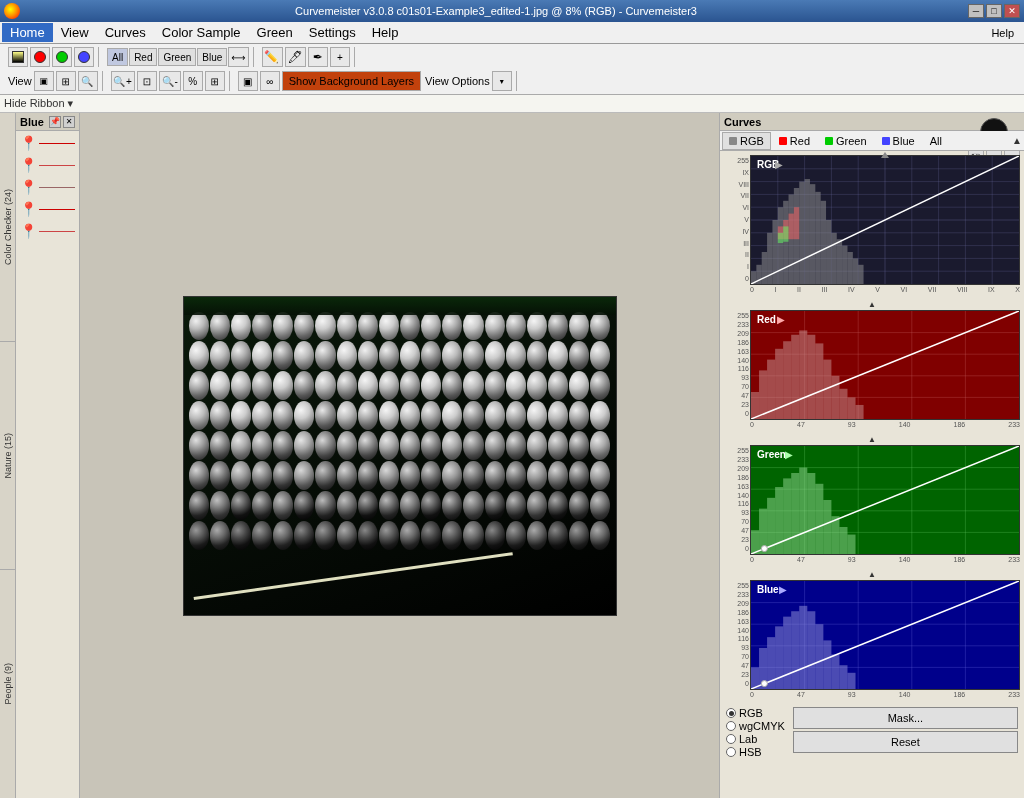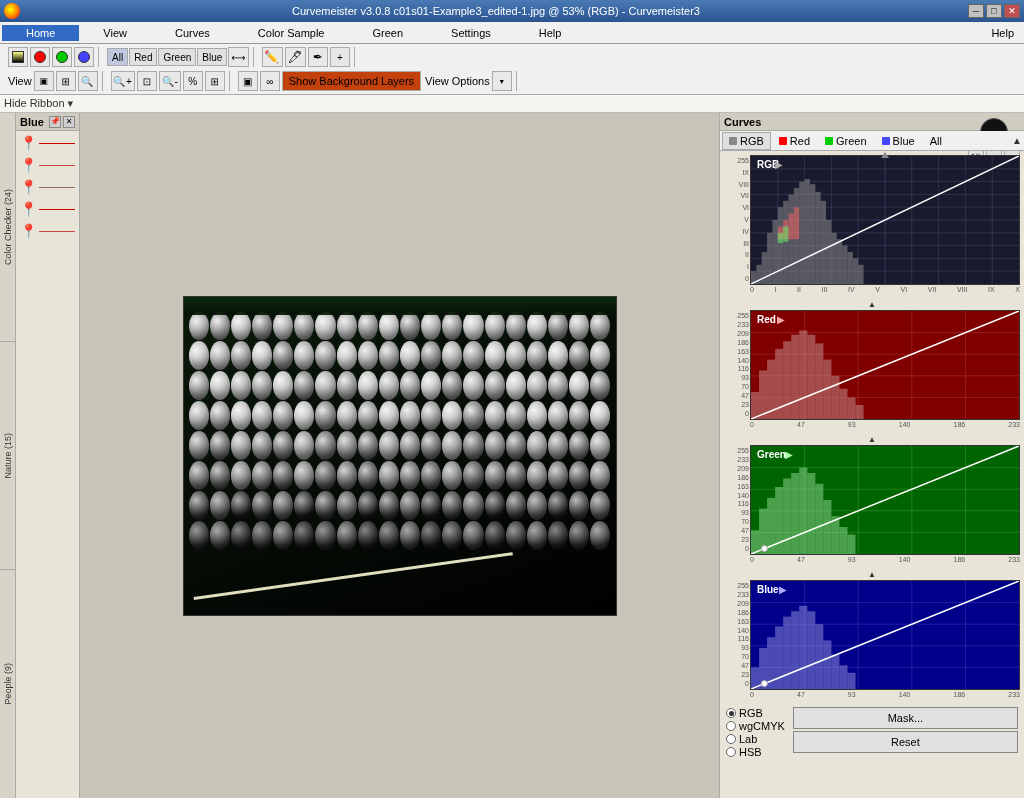--- a/index.html
+++ b/index.html
@@ -5,21 +5,21 @@
     * { box-sizing: border-box; margin: 0; padding: 0; }
     body { font-family: 'Segoe UI', Tahoma, Geneva, Verdana, sans-serif; font-size: 11px; background: #d4d0c8; overflow: hidden; width: 1024px; height: 798px; }
     
     
     #titlebar { background: linear-gradient(to bottom, #4a7ab5, #2a5490); color: white; height: 22px; display: flex; align-items: center; justify-content: space-between; padding: 0 4px; }
     #titlebar .window-controls { display: flex; gap: 2px; }
     #titlebar .win-btn { width: 16px; height: 14px; background: #c0c0c0; border: 1px solid #666; font-size: 9px; display: flex; align-items: center; justify-content: center; cursor: pointer; color: #000; }
 
     
     #menubar { background: #f0f0f0; border-bottom: 1px solid #999; display: flex; align-items: center; height: 22px; padding: 0 2px; }
-    .menu-item { padding: 2px 24px; cursor: pointer; font-size: 11px; color: #000; }
+    .menu-item { padding: 2px 8px; cursor: pointer; font-size: 13px; color: #000; }
     .menu-item.active { background: #316ac5; color: white; }
     #about-btn { margin-left: auto; padding: 2px 8px; font-size: 11px; cursor: pointer; }
 
     
     #toolbar-area { background: #f0f0f0; border-bottom: 1px solid #aaa; padding: 2px 4px; display: flex; flex-direction: column; gap: 2px; }
     .toolbar-row { display: flex; align-items: center; gap: 4px; height: 22px; }
     .toolbar-btn { height: 20px; min-width: 20px; background: #e8e8e8; border: 1px solid #aaa; cursor: pointer; display: flex; align-items: center; justify-content: center; font-size: 10px; padding: 0 2px; }
     .channel-btn { padding: 1px 4px; font-size: 10px; height: 18px; background: #e0e0e0; border: 1px solid #aaa; cursor: pointer; }
     .channel-btn.active { background: #c0c8e0; }
     .show-bg-btn { background: #c2410c; border: 1px solid #aaa; padding: 1px 6px; cursor: pointer; font-size: 11px; height: 20px; }
@@ -57,21 +57,21 @@
   </style>
 </head>
 <body>
 
 <div id="overall-layout">
 
   <div id="titlebar">
     <div style="display:flex;align-items:center;">
       <div style="width:16px;height:16px;background:radial-gradient(circle at 40% 40%,#ff0,#f80,#f00);border-radius:50%;margin-right:4px;"></div>
     </div>
-    <div style="font-size:11px;color:white;flex:1;text-align:center;">Curvemeister v3.0.8      c01s01-Example3_edited-1.jpg @ 53% (RGB) - Curvemeister3</div>
+    <div style="font-size:11px;color:white;flex:1;text-align:center;">Curvemeister v3.0.8      c01s01-Example3_edited-1.jpg @ 8% (RGB) - Curvemeister3</div>
     <div class="window-controls">
       <button class="win-btn">─</button>
       <button class="win-btn">□</button>
       <button class="win-btn" style="background:#c05050;color:white;">✕</button>
     </div>
   </div>
 
   <div id="menubar">
     <div class="menu-item active">Home</div>
     <div class="menu-item">View</div>

